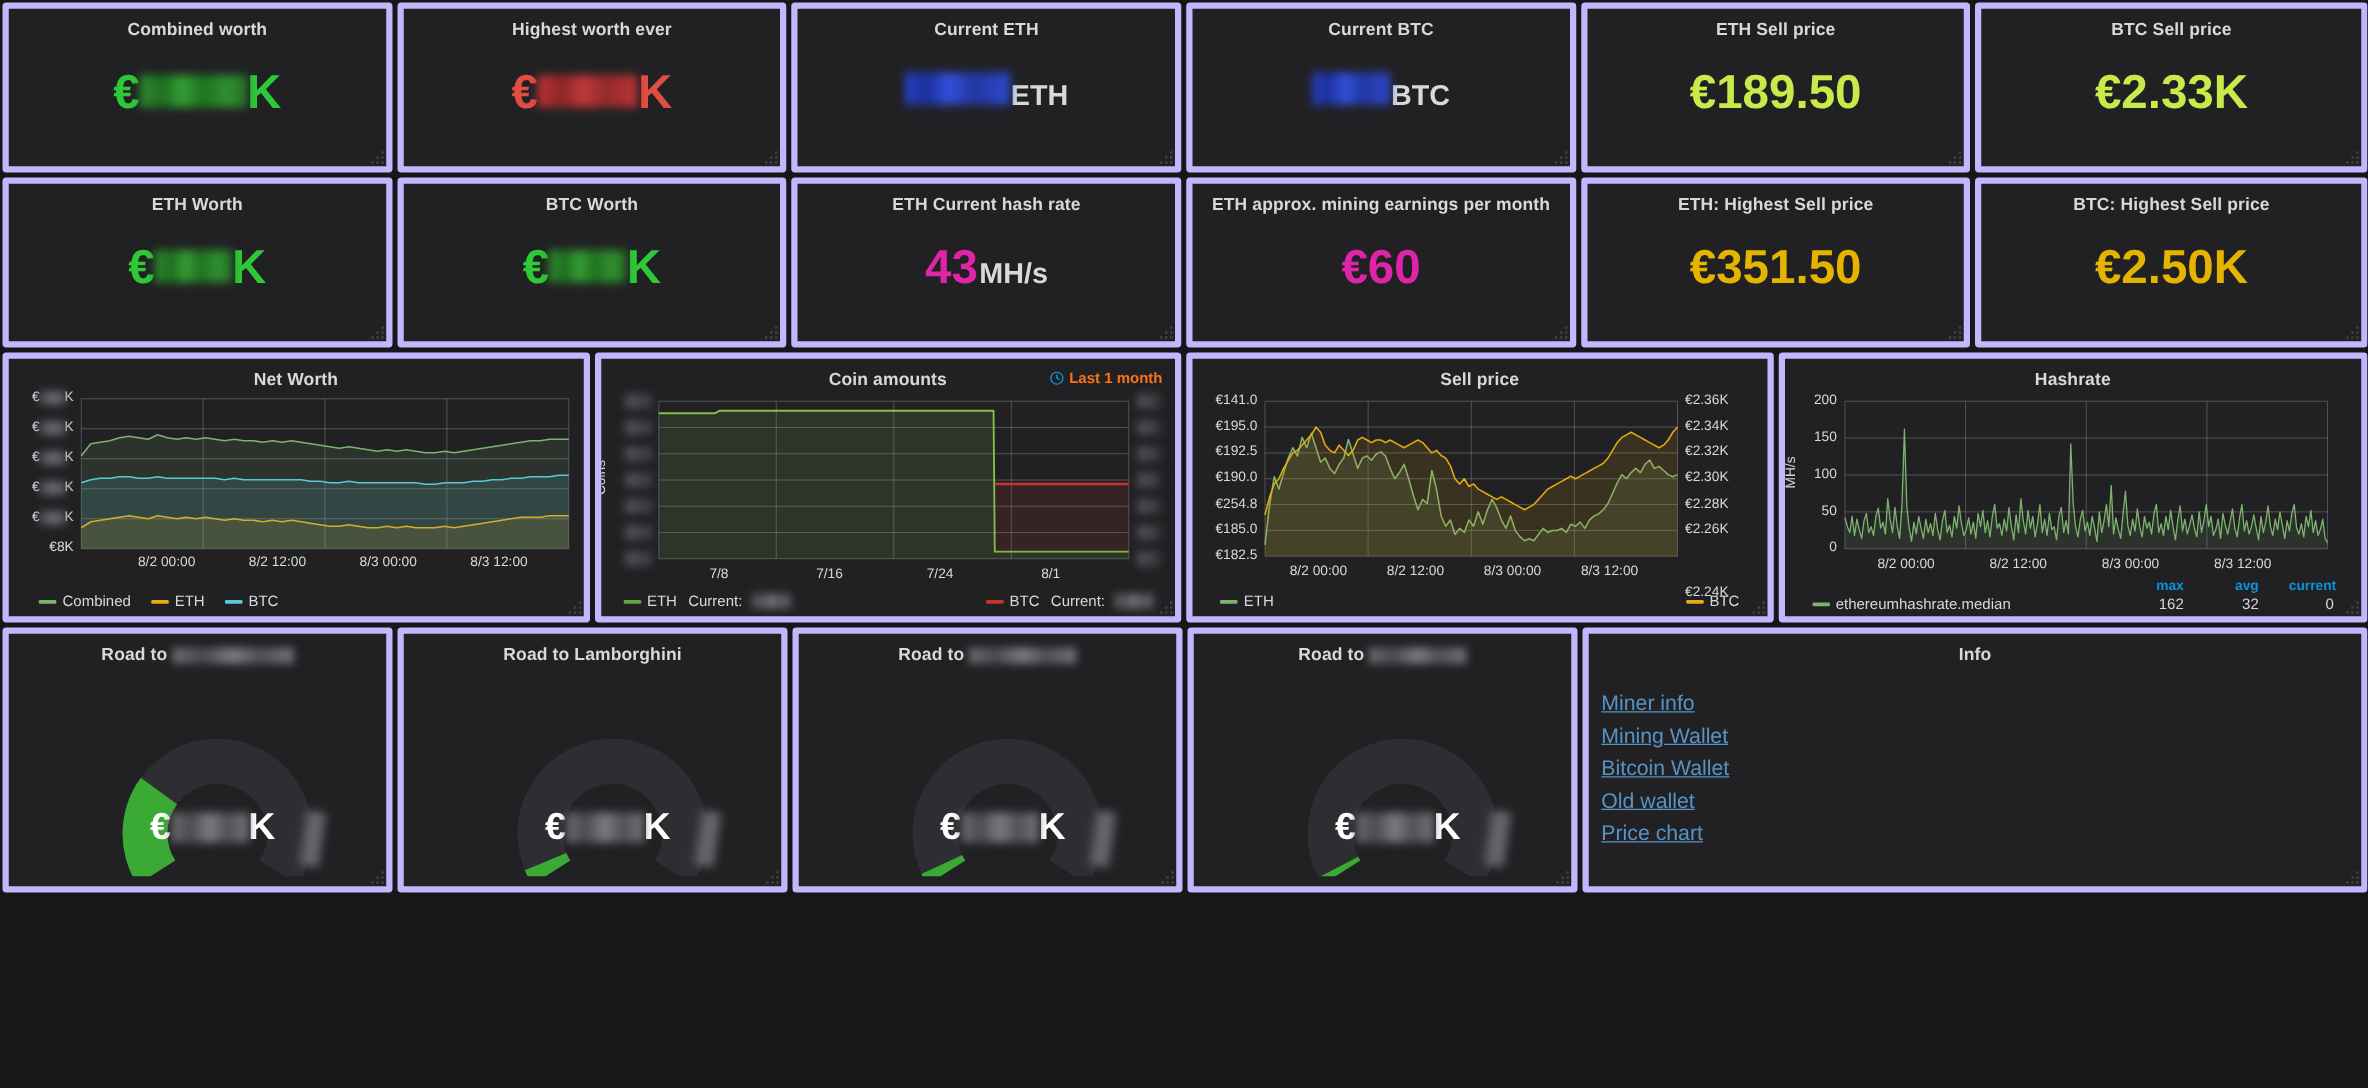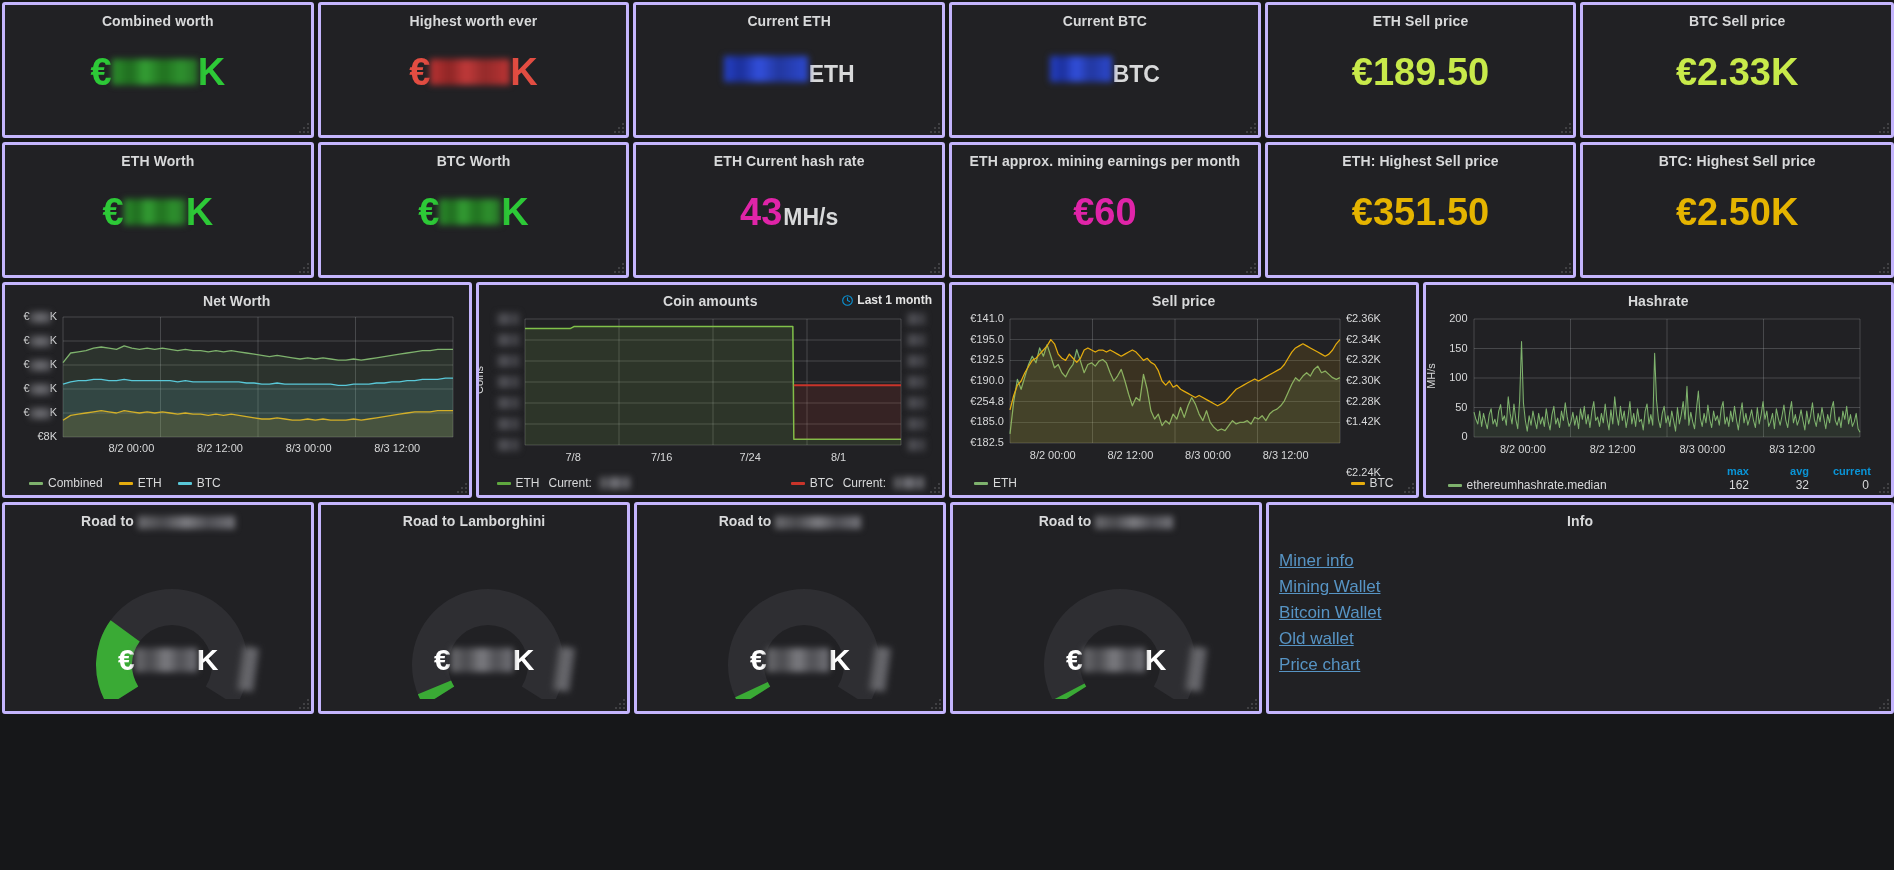--- a/index.html
+++ b/index.html
@@ -7,21 +7,21 @@
     width: 1894px; height: 870px;
     background: #161719;
     font-family: "Liberation Sans", sans-serif;
     overflow: hidden;
   }
   .dashboard { width: 1894px; height: 870px; padding: 2px 0 0 2px; }
   .row { display: flex; gap: 4px; margin-bottom: 4px; }
 
   .panel {
     background: #212124;
-    border: 3px solid #c4b5fd;
+    border: 5px solid #c4b5fd;
     border-radius: 3px;
     position: relative;
     overflow: hidden;
   }
   .panel-title {
     text-align: center;
     color: #d8d9da;
     font-size: 14px;
     font-weight: bold;
     padding-top: 8px;
@@ -58,21 +58,21 @@
   .redact.red    { background: linear-gradient(90deg,#b33,#8d2525 25%,#c13a3a 45%,#932a2a 68%,#bb3434); }
   .redact.blue   { background: linear-gradient(90deg,#2642c8,#1b2f9a 20%,#3350dd 42%,#22379f 65%,#2d49cf); }
   .redact.grey   { background: linear-gradient(90deg,#6e6e72,#4a4a4e 25%,#7d7d82 50%,#4f4f54 72%,#74747a); }
   .redact.darkgrey { background: linear-gradient(90deg,#3e3e42,#54545a 35%,#3a3a3f 65%,#4c4c52); }
 
   
   .graph-panel { height: 216px; }
   .graph-title-row { position: relative; }
   .time-pick {
     position: absolute; right: 10px; top: 8px;
-    color: #e5e5e5; font-size: 12px; font-weight: bold;
+    color: #f97316; font-size: 12px; font-weight: bold;
     display: flex; align-items: center; gap: 4px;
   }
   .clock-ico { width: 11px; height: 11px; }
   .plot-area { position: relative; }
   .axis-label-y {
     position: absolute;
     color: #d8d9da; font-size: 11px;
     transform: rotate(-90deg);
     transform-origin: center;
     white-space: nowrap;
@@ -489,21 +489,21 @@
           <div class="tick-y" style="left: 0px; width: 52px; top: 44.3333px;">€192.5</div>
           <div class="tick-y" style="left: 0px; width: 52px; top: 65px;">€190.0</div>
           <div class="tick-y" style="left: 0px; width: 52px; top: 85.6667px;">€254.8</div>
           <div class="tick-y" style="left: 0px; width: 52px; top: 106.333px;">€185.0</div>
           <div class="tick-y" style="left: 0px; width: 52px; top: 127px;">€182.5</div>
           <div class="tick-y right" style="left: 394px; top: 3px;">€2.36K</div>
           <div class="tick-y right" style="left: 394px; top: 23.6667px;">€2.34K</div>
           <div class="tick-y right" style="left: 394px; top: 44.3333px;">€2.32K</div>
           <div class="tick-y right" style="left: 394px; top: 65px;">€2.30K</div>
           <div class="tick-y right" style="left: 394px; top: 85.6667px;">€2.28K</div>
-          <div class="tick-y right" style="left: 394px; top: 106.333px;">€1.42K</div>
+          <div class="tick-y right" style="left: 394px; top: 106.333px;">€2.26K</div>
           <div class="tick-y right" style="left: 394px; top: 127px; margin-top: 30px;">€2.24K</div>
           <div class="tick-x" style="left: 50.7059px; width: 100px; top: 140px;">8/2 00:00</div>
           <div class="tick-x" style="left: 128.353px; width: 100px; top: 140px;">8/2 12:00</div>
           <div class="tick-x" style="left: 206px; width: 100px; top: 140px;">8/3 00:00</div>
           <div class="tick-x" style="left: 283.647px; width: 100px; top: 140px;">8/3 12:00</div>
         </div>
       <div class="legend" id="sell-legend" style="justify-content: space-between; padding-left: 22px; padding-right: 22px;">
           <div class="leg-item" style="margin-right: 0px;">
             <span class="leg-swatch" style="background:#7eb26d"></span>
             <span>ETH</span>

